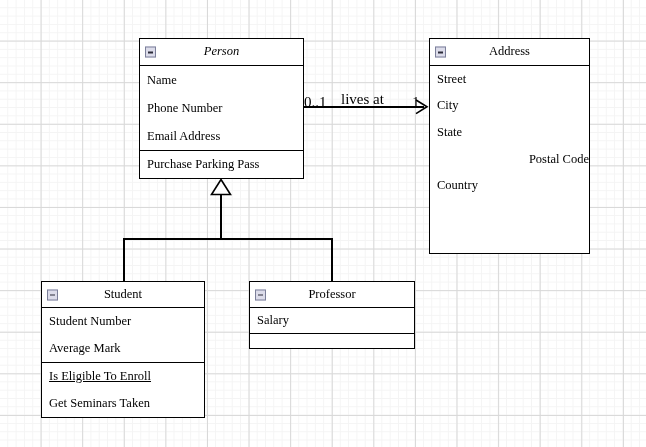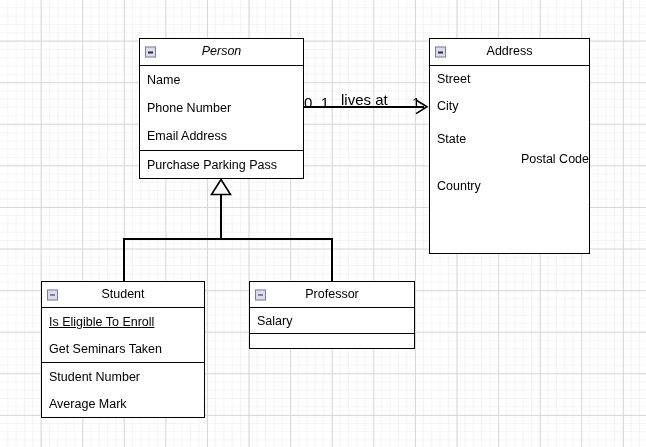--- a/index.html
+++ b/index.html
@@ -17,21 +17,21 @@
       linear-gradient(to right, #d8d8d8 1px, transparent 1px),
       linear-gradient(to bottom, #d8d8d8 1px, transparent 1px),
       linear-gradient(to right, #f4f4f4 1px, transparent 1px),
       linear-gradient(to bottom, #f4f4f4 1px, transparent 1px);
     background-size:
       41.6px 41.6px,
       41.6px 41.6px,
       8.32px 8.32px,
       8.32px 8.32px;
     background-position: -1px -1px, -1px -1px, -1px -1px, -1px -1px;
-    font-family: Liberation Sans, sans-serif;
+    font-family: Liberation Serif, serif;
   }
 
   
   .uml-class {
     position: absolute;
     box-sizing: border-box;
     border: 1.6px solid #000000;
     background: #ffffff;
   }
   .uml-header {
@@ -146,51 +146,51 @@
       <span class="collapse-icon"></span>
       <span class="title-text">Address</span>
     </div>
     <div class="uml-compartment" style="height:133px;">
       <div class="uml-row" style="height:26.6px;">
         <span class="row-text">Street</span>
       </div>
       <div class="uml-row" style="height:26.6px;">
         <span class="row-text">City</span>
       </div>
-      <div class="uml-row" style="height:26.6px;align-items:flex-end;">
+      <div class="uml-row" style="height:26.6px;">
         <span class="row-text">State</span>
       </div>
       <div class="uml-row" style="height:26.6px;justify-content:flex-end;">
         <span class="row-text">Postal Code</span>
       </div>
       <div class="uml-row" style="height:26.6px;text-align:right;">
         <span class="row-text">Country</span>
       </div>
     </div>
   </div>
 
   <div class="uml-class" style="left:41px; top:281px; width:164px; height:137px;">
     <div class="uml-header" style="height:26px; line-height:24px;">
       <span class="collapse-icon"></span>
       <span class="title-text">Student</span>
+    </div>
+    <div class="uml-compartment" style="height:54px;">
+      <div class="uml-row" style="height:27px;">
+        <span class="row-text">Student Number</span>
+      </div>
+      <div class="uml-row" style="height:27px;">
+        <span class="row-text">Average Mark</span>
+      </div>
     </div>
     <div class="uml-compartment" style="height:54px;">
       <div class="uml-row static" style="height:27px;">
         <span class="row-text">Is Eligible To Enroll</span>
       </div>
       <div class="uml-row" style="height:27px;">
         <span class="row-text">Get Seminars Taken</span>
-      </div>
-    </div>
-    <div class="uml-compartment" style="height:54px;">
-      <div class="uml-row" style="height:27px;">
-        <span class="row-text">Student Number</span>
-      </div>
-      <div class="uml-row" style="height:27px;">
-        <span class="row-text">Average Mark</span>
       </div>
     </div>
   </div>
 
   <div class="uml-class" style="left:249px; top:281px; width:166px; height:68px;">
     <div class="uml-header" style="height:26px; line-height:24px;">
       <span class="collapse-icon"></span>
       <span class="title-text">Professor</span>
     </div>
     <div class="uml-compartment" style="height:25px;">

